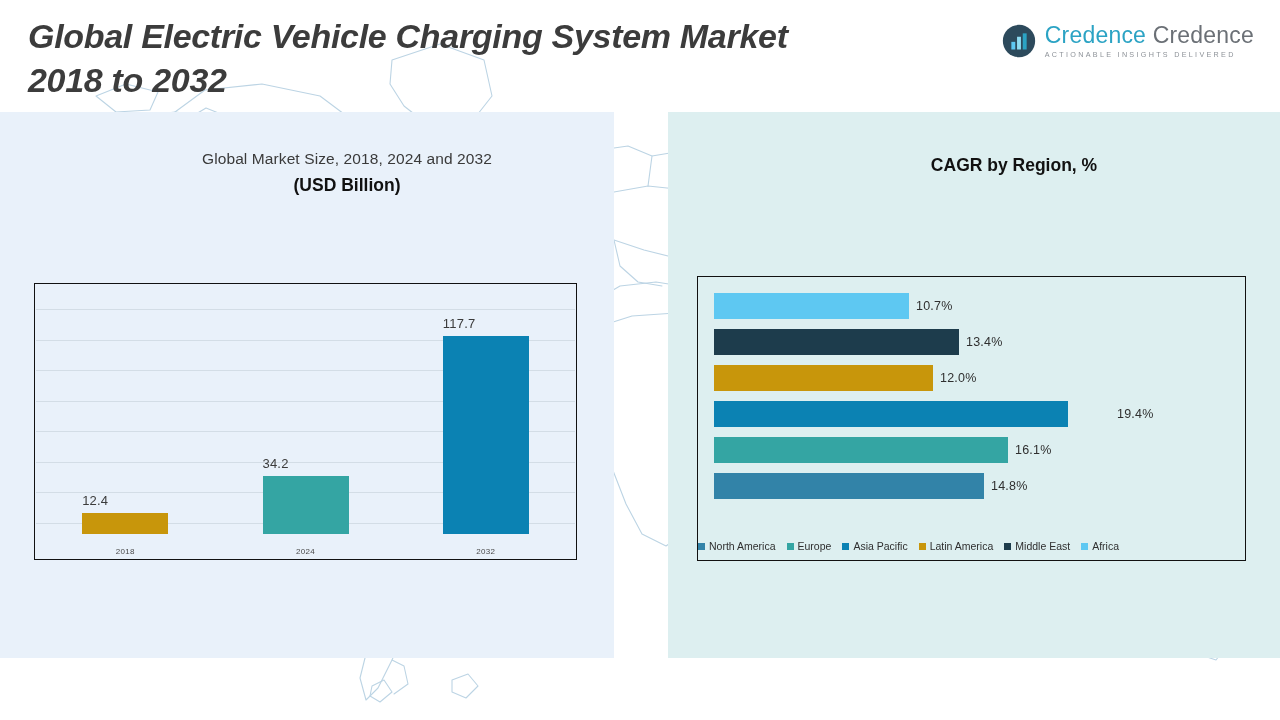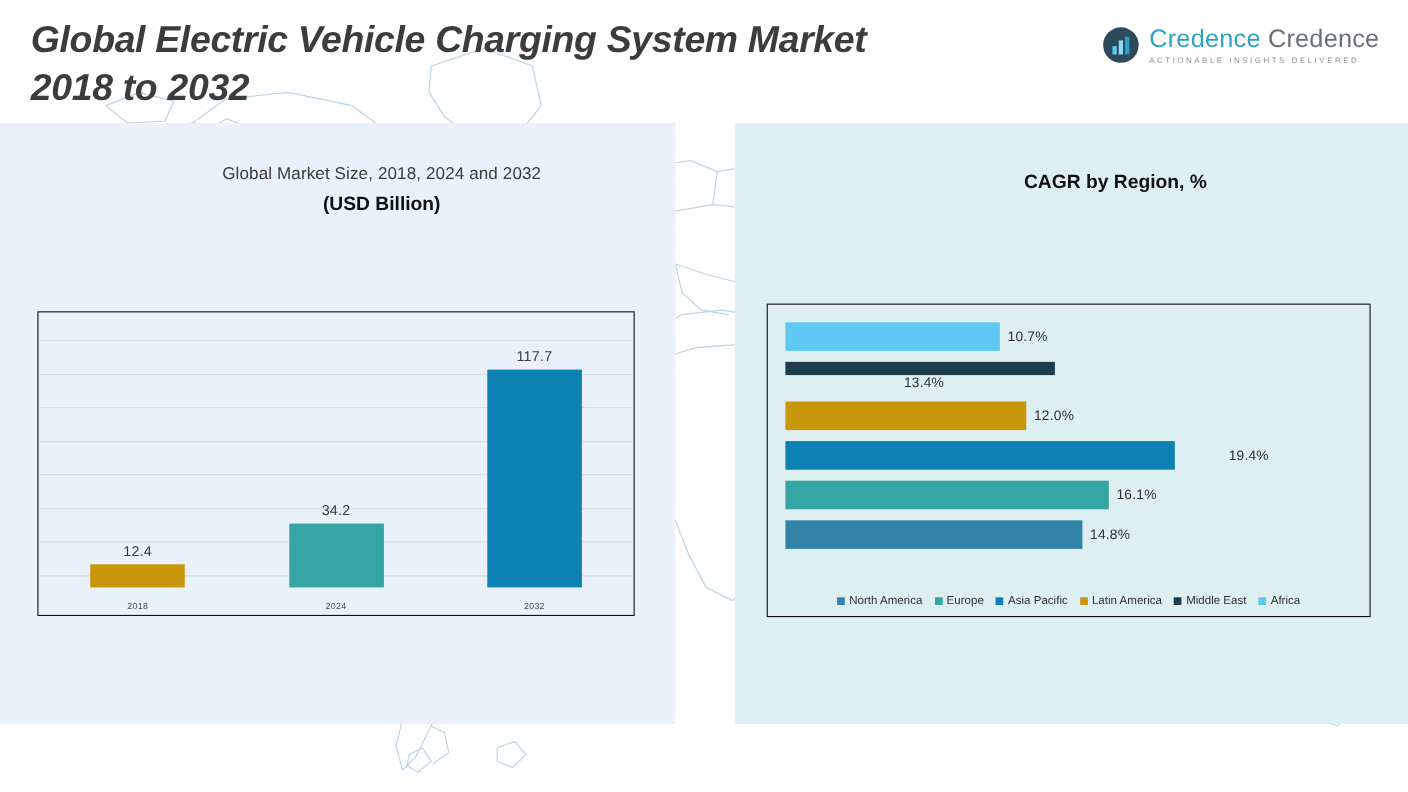--- a/index.html
+++ b/index.html
@@ -131,21 +131,20 @@
   .col-plot {
     position: absolute;
     left: 0; right: 0;
     top: 0; bottom: 0;
   }
   .col-group {
     position: absolute;
     bottom: 0;
     display: flex;
     flex-direction: column;
-    align-items: center;
     justify-content: flex-end;
   }
   .col-value {
     font-size: 13px;
     color: #3b3b3b;
     margin-bottom: 5px;
     letter-spacing: 0.2px;
   }
   .col-bar { width: 100%; }
   .col-label {
@@ -178,21 +177,21 @@
     color: #2f2f2f;
     margin-left: 7px;
     white-space: nowrap;
     letter-spacing: 0.2px;
   }
   .legend {
     position: absolute;
     left: 0; right: 0;
     bottom: 8px;
     display: flex;
-    justify-content: center;
+    justify-content: flex-start;
     align-items: center;
     gap: 11px;
     flex-wrap: nowrap;
     margin-top: 25px;
   }
   .legend-item {
     display: flex;
     align-items: center;
     gap: 4px;
     font-size: 10.5px;
@@ -324,21 +323,21 @@
         <div class="col-label" style="left: 360.667px; width: 180.333px;">2032</div>
       </div>
   </div>
 
   <div class="chart-right">
     <div id="right-bars">
         <div class="hbar-row" style="top: 16px;">
           <div class="hbar" style="width: 195px; background: rgb(94, 200, 242);"></div>
           <span class="hbar-value">10.7%</span>
         </div>
-        <div class="hbar-row" style="top: 52px; flex-direction: column;">
+        <div class="hbar-row" style="top: 52px;">
           <div class="hbar" style="width: 245px; background: rgb(29, 60, 76);"></div>
           <span class="hbar-value">13.4%</span>
         </div>
         <div class="hbar-row" style="top: 88px;">
           <div class="hbar" style="width: 219px; background: rgb(200, 150, 11);"></div>
           <span class="hbar-value">12.0%</span>
         </div>
         <div class="hbar-row" style="top: 124px; gap: 42px;">
           <div class="hbar" style="width: 354px; background: rgb(11, 130, 179);"></div>
           <span class="hbar-value">19.4%</span>

